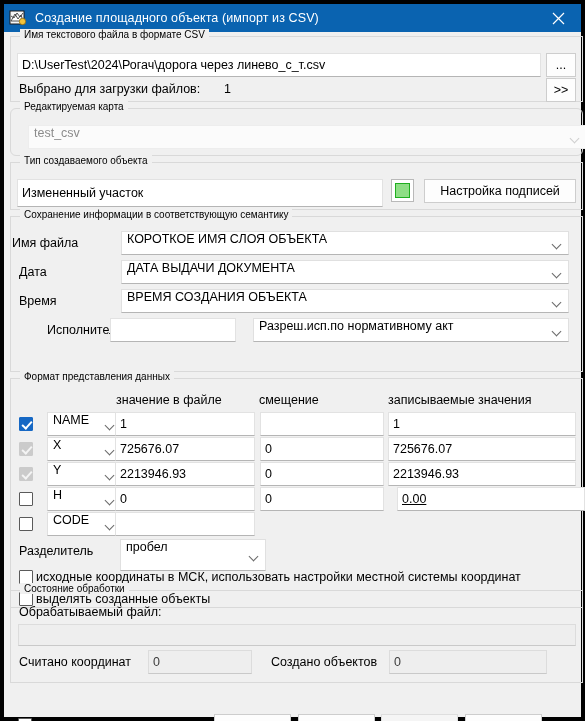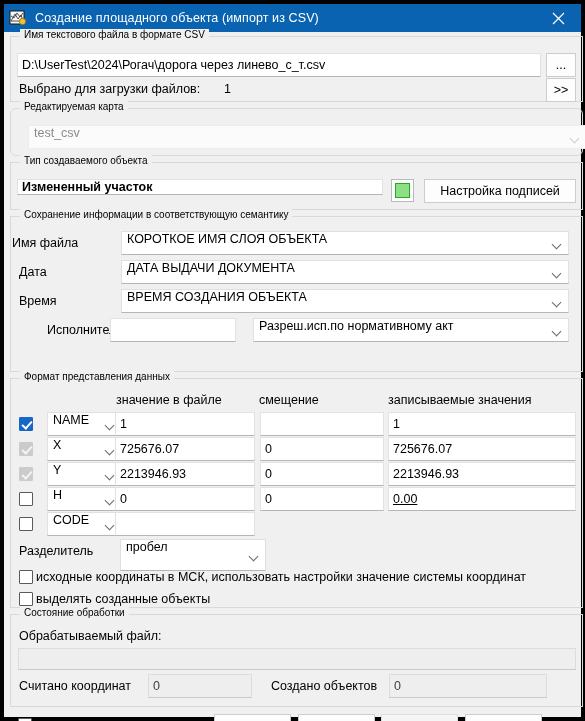--- a/index.html
+++ b/index.html
@@ -265,21 +265,21 @@
     <div class="group" style="left:6px; top:76px; width:573px; height:48px;border-radius:6px;">
       <div class="legend">Редактируемая карта</div>
       <div class="combo disabled" style="left:6px; top:16px; width:559px; height:24px;">
         <span>test_csv</span>
         <span class="chev"></span>
       </div>
     </div>
 
     <div class="group" style="left:6px; top:130px; width:573px; height:48px;padding-left:45px;">
       <div class="legend">Тип создаваемого объекта</div>
-      <div class="tinput" style="left:6px; top:16px; width:366px; height:16px;font-weight:bold;">Измененный участок</div>
+      <div class="tinput" style="left:6px; top:16px; width:366px; height:28px;">Измененный участок</div>
       <div class="swatch" style="left:380px; top:16px; width:23px; height:23px;">
         <div class="inner" style="background:#8ede85; border:1.5px solid #1fae1f;"></div>
       </div>
       <div class="btn" style="left:413px; top:16px; width:152px; height:24px;">Настройка подписей</div>
     </div>
 
     <div class="group" style="left:6px; top:184px; width:573px; height:156px;">
       <div class="legend">Сохранение информации в соответствующую семантику</div>
 
       <div class="lbl" style="left:1px; top:19px;">Имя файла</div>
@@ -342,43 +342,43 @@
       <div class="tinput" style="left:249px; top:83px; width:124px; height:24px;">0</div>
       <div class="tinput" style="left:377px; top:83px; width:188px; height:24px;">2213946.93</div>
 
       <div class="cb" style="left:8px; top:113px;"></div>
       <div class="combo" style="left:25px; top:108px; width:75px; height:24px;">
         <span>H</span>
         <span class="chev"></span>
       </div>
       <div class="tinput" style="left:104px; top:108px; width:140px; height:24px;">0</div>
       <div class="tinput" style="left:249px; top:108px; width:124px; height:24px;">0</div>
-      <div class="tinput" style="left:377px; top:108px; width:188px; height:24px;text-decoration:underline;">0.00</div>
+      <div class="tinput" style="left:386px; top:108px; width:188px; height:24px;text-decoration:underline;">0.00</div>
 
       <div class="cb" style="left:8px; top:138px;"></div>
       <div class="combo" style="left:25px; top:133px; width:75px; height:24px;">
         <span>CODE</span>
         <span class="chev"></span>
       </div>
       <div class="tinput" style="left:104px; top:133px; width:140px; height:24px;"></div>
 
       <div class="lbl" style="left:8px; top:165px;">Разделитель</div>
       <div class="combo" style="left:98px; top:160px; width:146px; height:32px;">
         <span>пробел</span>
         <span class="chev"></span>
       </div>
 
       <div class="cb" style="left:8px; top:191px;"></div>
-      <div class="lbl" style="left:25px; top:191px;">исходные координаты в МСК, использовать настройки значение системы координат</div>
+      <div class="lbl" style="left:25px; top:191px;">исходные координаты в МСК, использовать настройки местной системы координат</div>
 
       <div class="cb" style="left:8px; top:213px;"></div>
       <div class="lbl" style="left:25px; top:213px;">выделять созданные объекты</div>
     </div>
 
-    <div class="group" style="left:6px; top:582px; width:573px; height:93px;">
+    <div class="group" style="left:6px; top:558px; width:573px; height:93px;">
       <div class="legend">Состояние обработки</div>
 
       <div class="lbl" style="left:8px; top:14px;">Обрабатываемый файл:</div>
       <div class="tinput readonly" style="left:7px; top:33px; width:558px; height:22px;"></div>
 
       <div class="lbl" style="left:8px; top:64px;">Считано координат</div>
       <div class="tinput readonly" style="left:137px; top:59px; width:104px; height:24px;">0</div>
 
       <div class="lbl" style="left:260px; top:64px;">Создано объектов</div>
       <div class="tinput readonly" style="left:378px; top:59px; width:158px; height:24px;">0</div>

